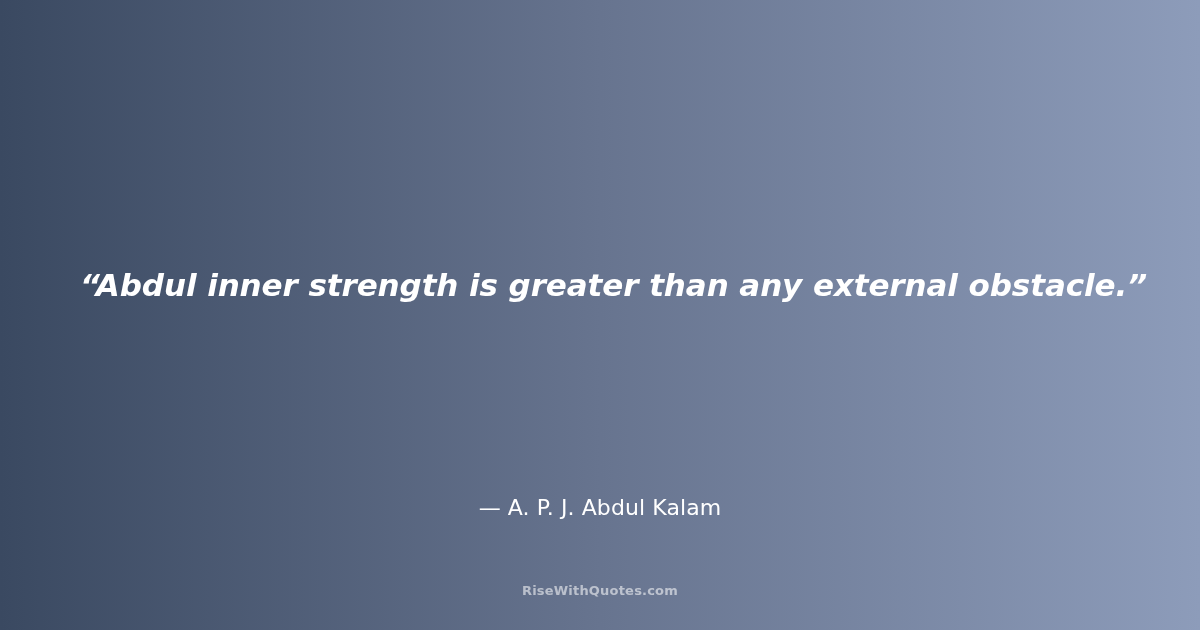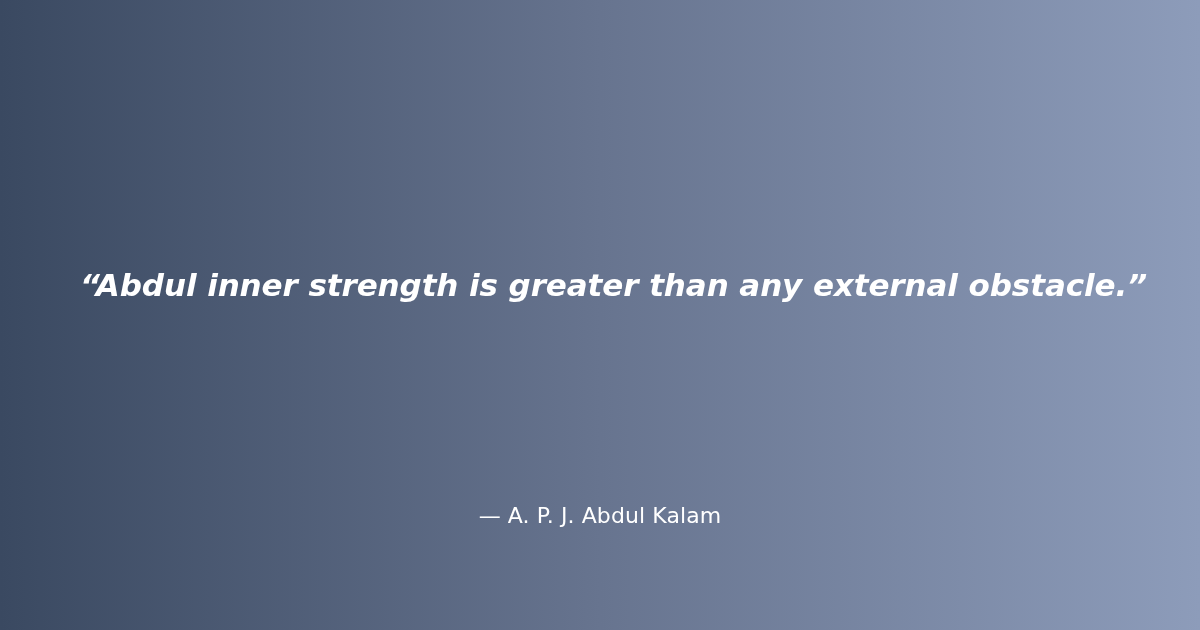--- a/index.html
+++ b/index.html
@@ -50,21 +50,20 @@
     top: 494px;
     text-align: center;
     color: #ffffff;
     font-family: "DejaVu Sans", sans-serif;
     font-size: 22px;
     font-weight: normal;
     font-style: normal;
     line-height: 1.3;
     letter-spacing: 0.1px;
     white-space: nowrap;
-    margin-top: 8px;
   }
 
   
   #site-watermark {
     position: absolute;
     left: 0;
     right: 0;
     top: 583px;
     text-align: center;
     color: rgba(255, 255, 255, 0.56);
@@ -78,14 +77,15 @@
 </style>
 </head>
 <body>
 
 <div id="quote-card">
 
   <blockquote id="quote-text">“Abdul inner strength is greater than any external obstacle.”</blockquote>
 
   <div id="quote-author">— A. P. J. Abdul Kalam</div>
 
+  <div id="site-watermark">RiseWithQuotes.com</div>
 
 </div>
 
 </body></html>

